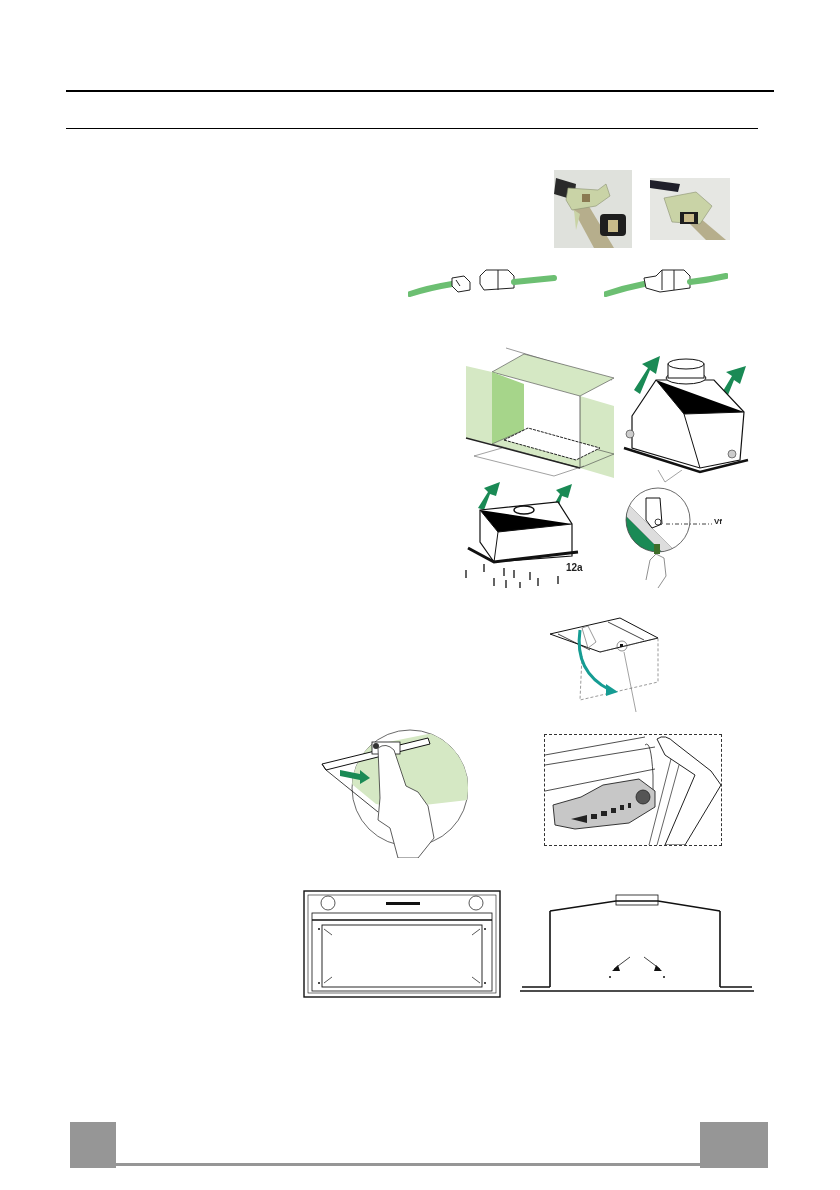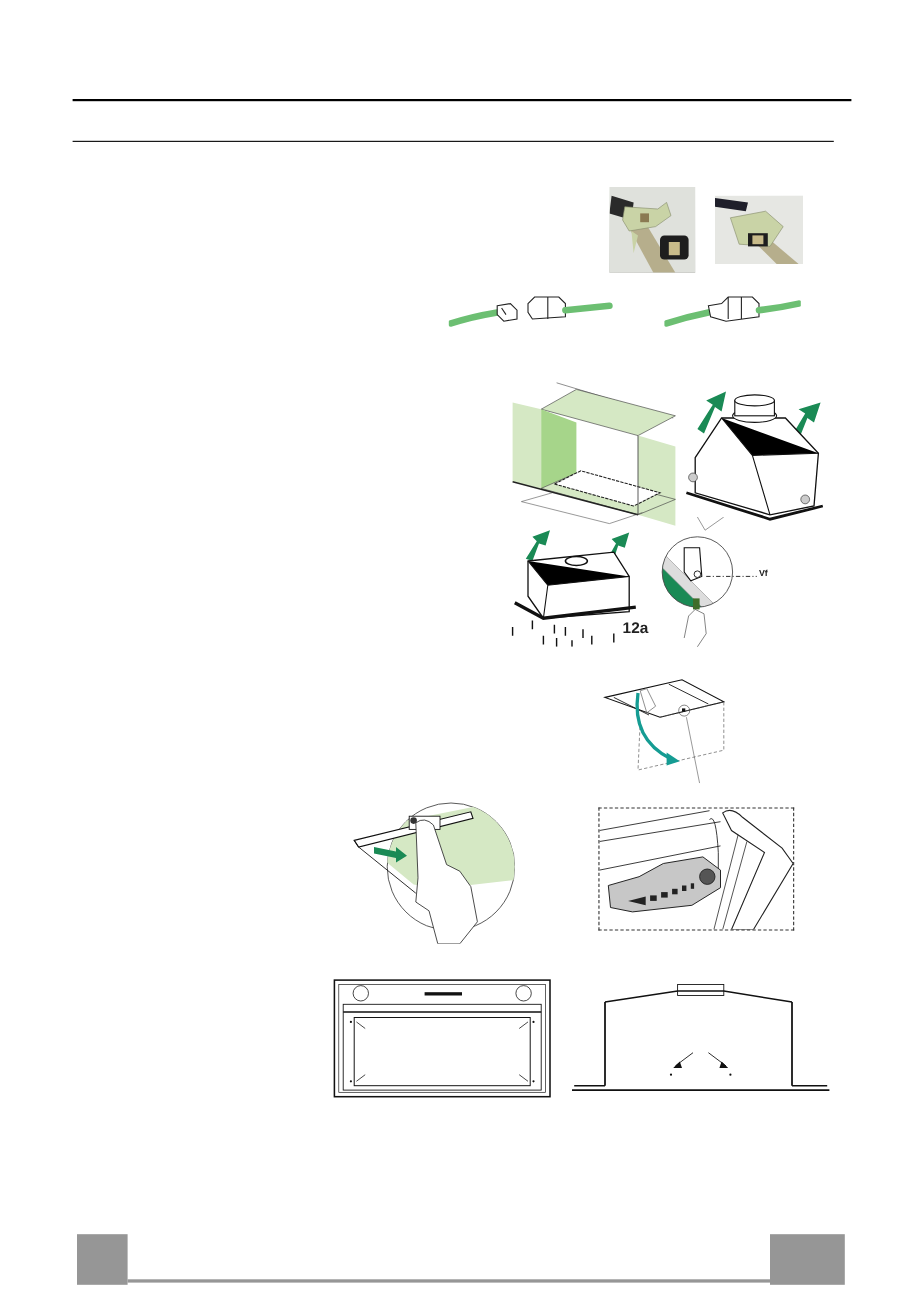--- a/index.html
+++ b/index.html
@@ -1,21 +1,21 @@
 <!DOCTYPE html>
 <html><head>
   <meta charset="utf-8">
   <style>
     html, body { margin: 0; padding: 0; background: #ffffff; }
     body { width: 840px; height: 1190px; position: relative; overflow: hidden; font-family: "Liberation Sans", sans-serif; }
     .abs { position: absolute; }
     .rule-thick { left: 66px; top: 90px; width: 708px; height: 2px; background: #000; }
     .rule-thin { left: 66px; top: 128px; width: 692px; height: 1px; background: #000; }
     .photo { background: linear-gradient(160deg, #e9ebe7 0%, #c9ccc6 60%, #b0b2ad 100%); overflow: hidden; }
-    .label { font-family: "Liberation Sans", sans-serif; font-weight: bold; font-size: 14px; color: #222; }
+    .label { font-family: "Liberation Sans", sans-serif; font-weight: bold; font-size: 10px; color: #222; }
     .footer-block { background: #969696; }
     .footer-line { background: #969696; }
     svg { display: block; }
   </style>
 </head>
 <body>
 
 <div class="abs rule-thick"></div>
 <div class="abs rule-thin"></div>
 
@@ -99,21 +99,21 @@
     <path d="M22 30 L40 52 L114 44 M40 52 L36 82" stroke="#111" stroke-width="1"></path>
     <ellipse cx="66" cy="30" rx="10" ry="4" fill="#fff" stroke="#111" stroke-width="1.4"></ellipse>
     <path d="M10 68 L36 82 L120 72" stroke="#111" stroke-width="3" fill="none"></path>
     <g stroke="#111" stroke-width="1.3">
       <path d="M8 90 L8 98 M26 84 L26 92 M46 88 L46 96 M56 90 L56 98 M72 92 L72 100 M36 98 L36 106 M48 100 L48 108 M62 102 L62 108 M80 98 L80 106 M100 96 L100 104"></path>
     </g>
   </svg>
   <div class="abs label" style="left:108px; top:82px;">12a</div>
 </div>
 
-<div class="abs" style="left:586px; top:470px; width:150px; height:125px;">
+<div class="abs" style="left:610px; top:470px; width:150px; height:125px;">
   <svg width="150" height="125" viewBox="0 0 150 125">
     <path d="M48 0 L55 12 L72 0" stroke="#444" stroke-width="0.5" fill="none"></path>
     <defs>
         <clipPath id="cc">
           <circle cx="48" cy="50" r="32"></circle>
         </clipPath>
       </defs>
     <g clip-path="url(#cc)">
       <rect x="0" y="0" width="100" height="100" fill="#fff"></rect>
       <path d="M10 34 L60 90 L20 100 L10 100Z" fill="#1a8a55"></path>

